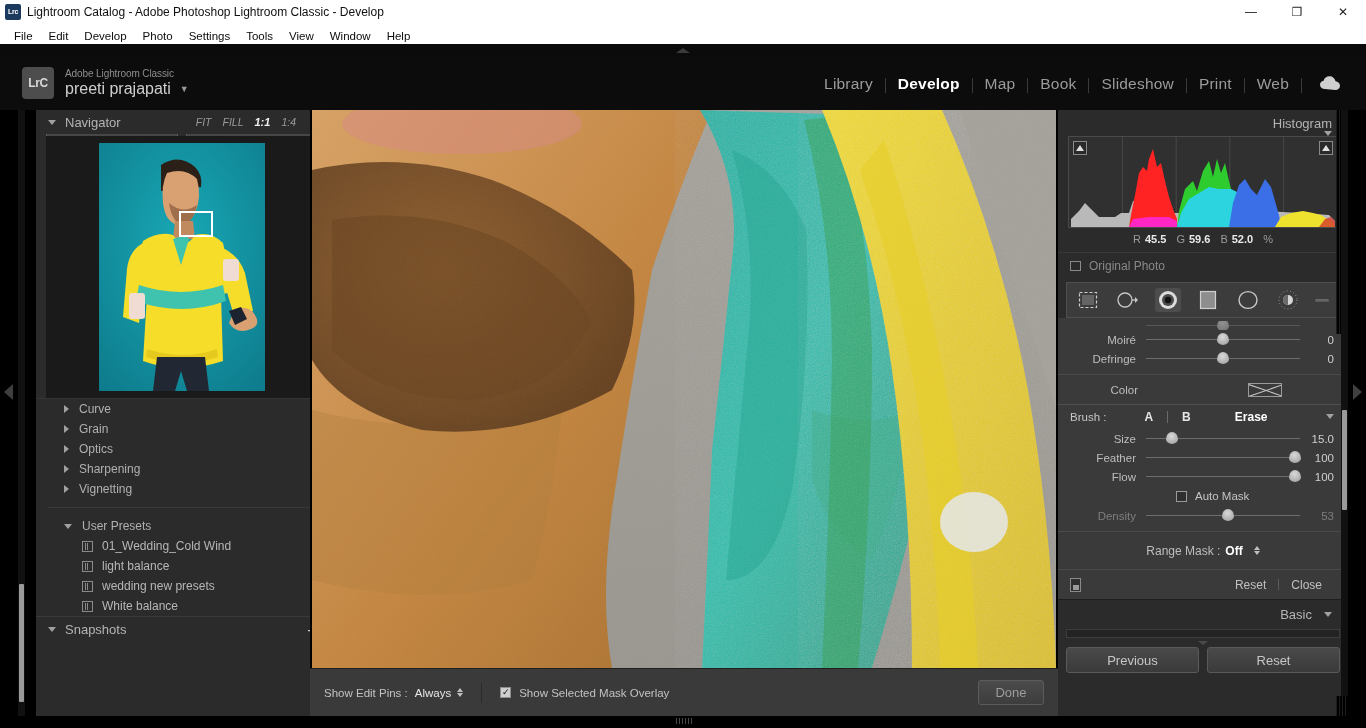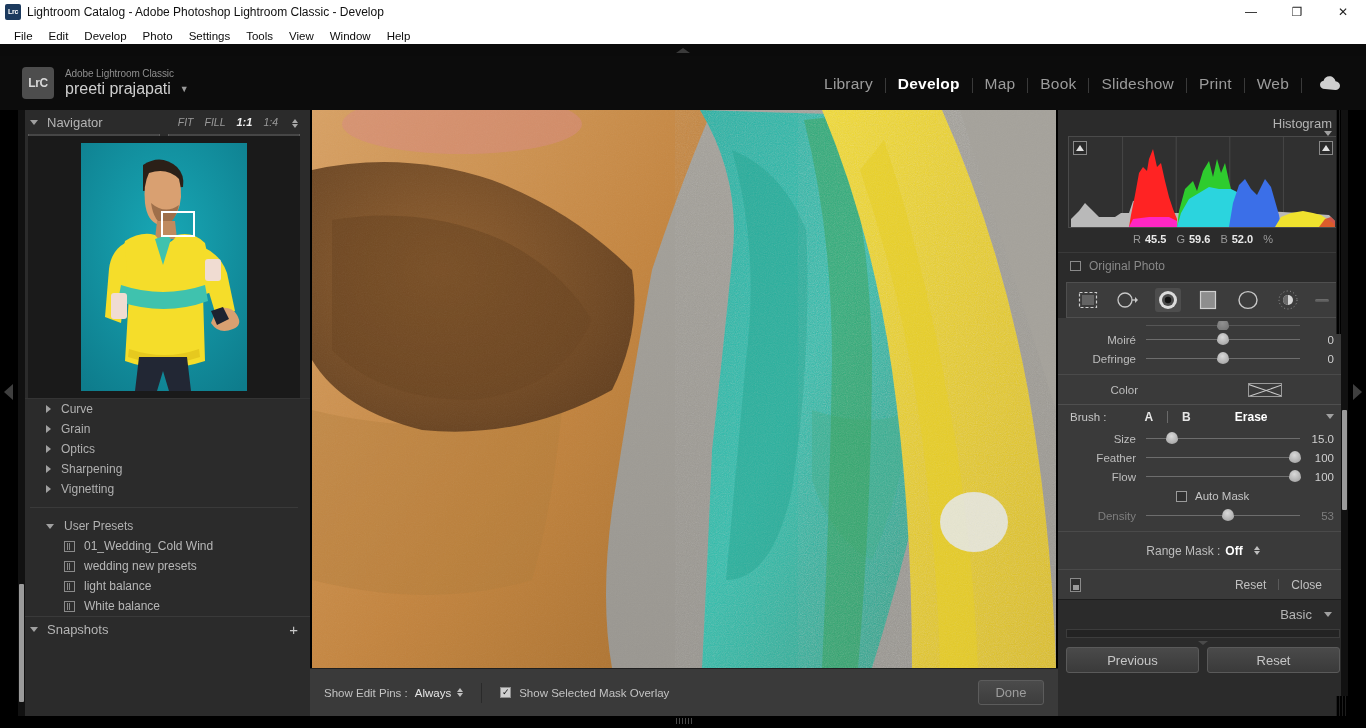--- a/index.html
+++ b/index.html
@@ -71,21 +71,21 @@
   .modnav { margin-left:auto; margin-right:22px; display:flex; align-items:flex-end; }
   .modnav .mitem {
     font-size:15.5px; color:#9b9b9b; padding:0 12px; letter-spacing:0.2px;
   }
   .modnav .mitem.active { color:#ffffff; font-weight:bold; }
   .modnav .msep { width:1px; height:15px; background:#3a3a3a; }
   .cloud-icon { margin-left:16px; width:26px; height:20px; display:flex; align-items:center; justify-content:center;}
 
   
   .leftpanel {
-    position:absolute; left:18px; top:66px; width:292px; height:606px;
+    position:absolute; left:36px; top:66px; width:292px; height:606px;
     background:#2b2b2b;
   }
   .lp-scrollarea { position:absolute; left:0; top:0; width:292px; height:570px; overflow:hidden; }
   .panelhdr {
     height:24px; display:flex; align-items:center; padding:0 12px;
     background:#2b2b2b; color:#b4b4b4; font-size:13px;
   }
   .tri { width:0;height:0;border-left:5px solid #a0a0a0;border-top:4px solid transparent;border-bottom:4px solid transparent; margin-right:9px;}
   .tri.down { border-left:4px solid transparent;border-right:4px solid transparent;border-top:5px solid #a0a0a0; border-bottom:0; margin-right:9px;}
   .nav-zooms { margin-left:auto; display:flex; align-items:flex-end; gap:11px; font-size:10.5px; color:#9a9a9a;font-style:italic; }
@@ -437,25 +437,25 @@
           <div class="lp-row">
             <span class="tri down"></span>
             <span>User Presets</span>
           </div>
           <div class="preset-row">
               <span class="preset-ico"></span>
               <span>01_Wedding_Cold Wind</span>
             </div>
           <div class="preset-row">
               <span class="preset-ico"></span>
-              <span>wedding new presets</span>
+              <span>light balance</span>
             </div>
           <div class="preset-row">
               <span class="preset-ico"></span>
-              <span>light balance</span>
+              <span>wedding new presets</span>
             </div>
           <div class="preset-row">
               <span class="preset-ico"></span>
               <span>White balance</span>
             </div>
         </div>
 
         <div class="snap-hdr">
           <span class="tri down"></span>
           <span>Snapshots</span>

